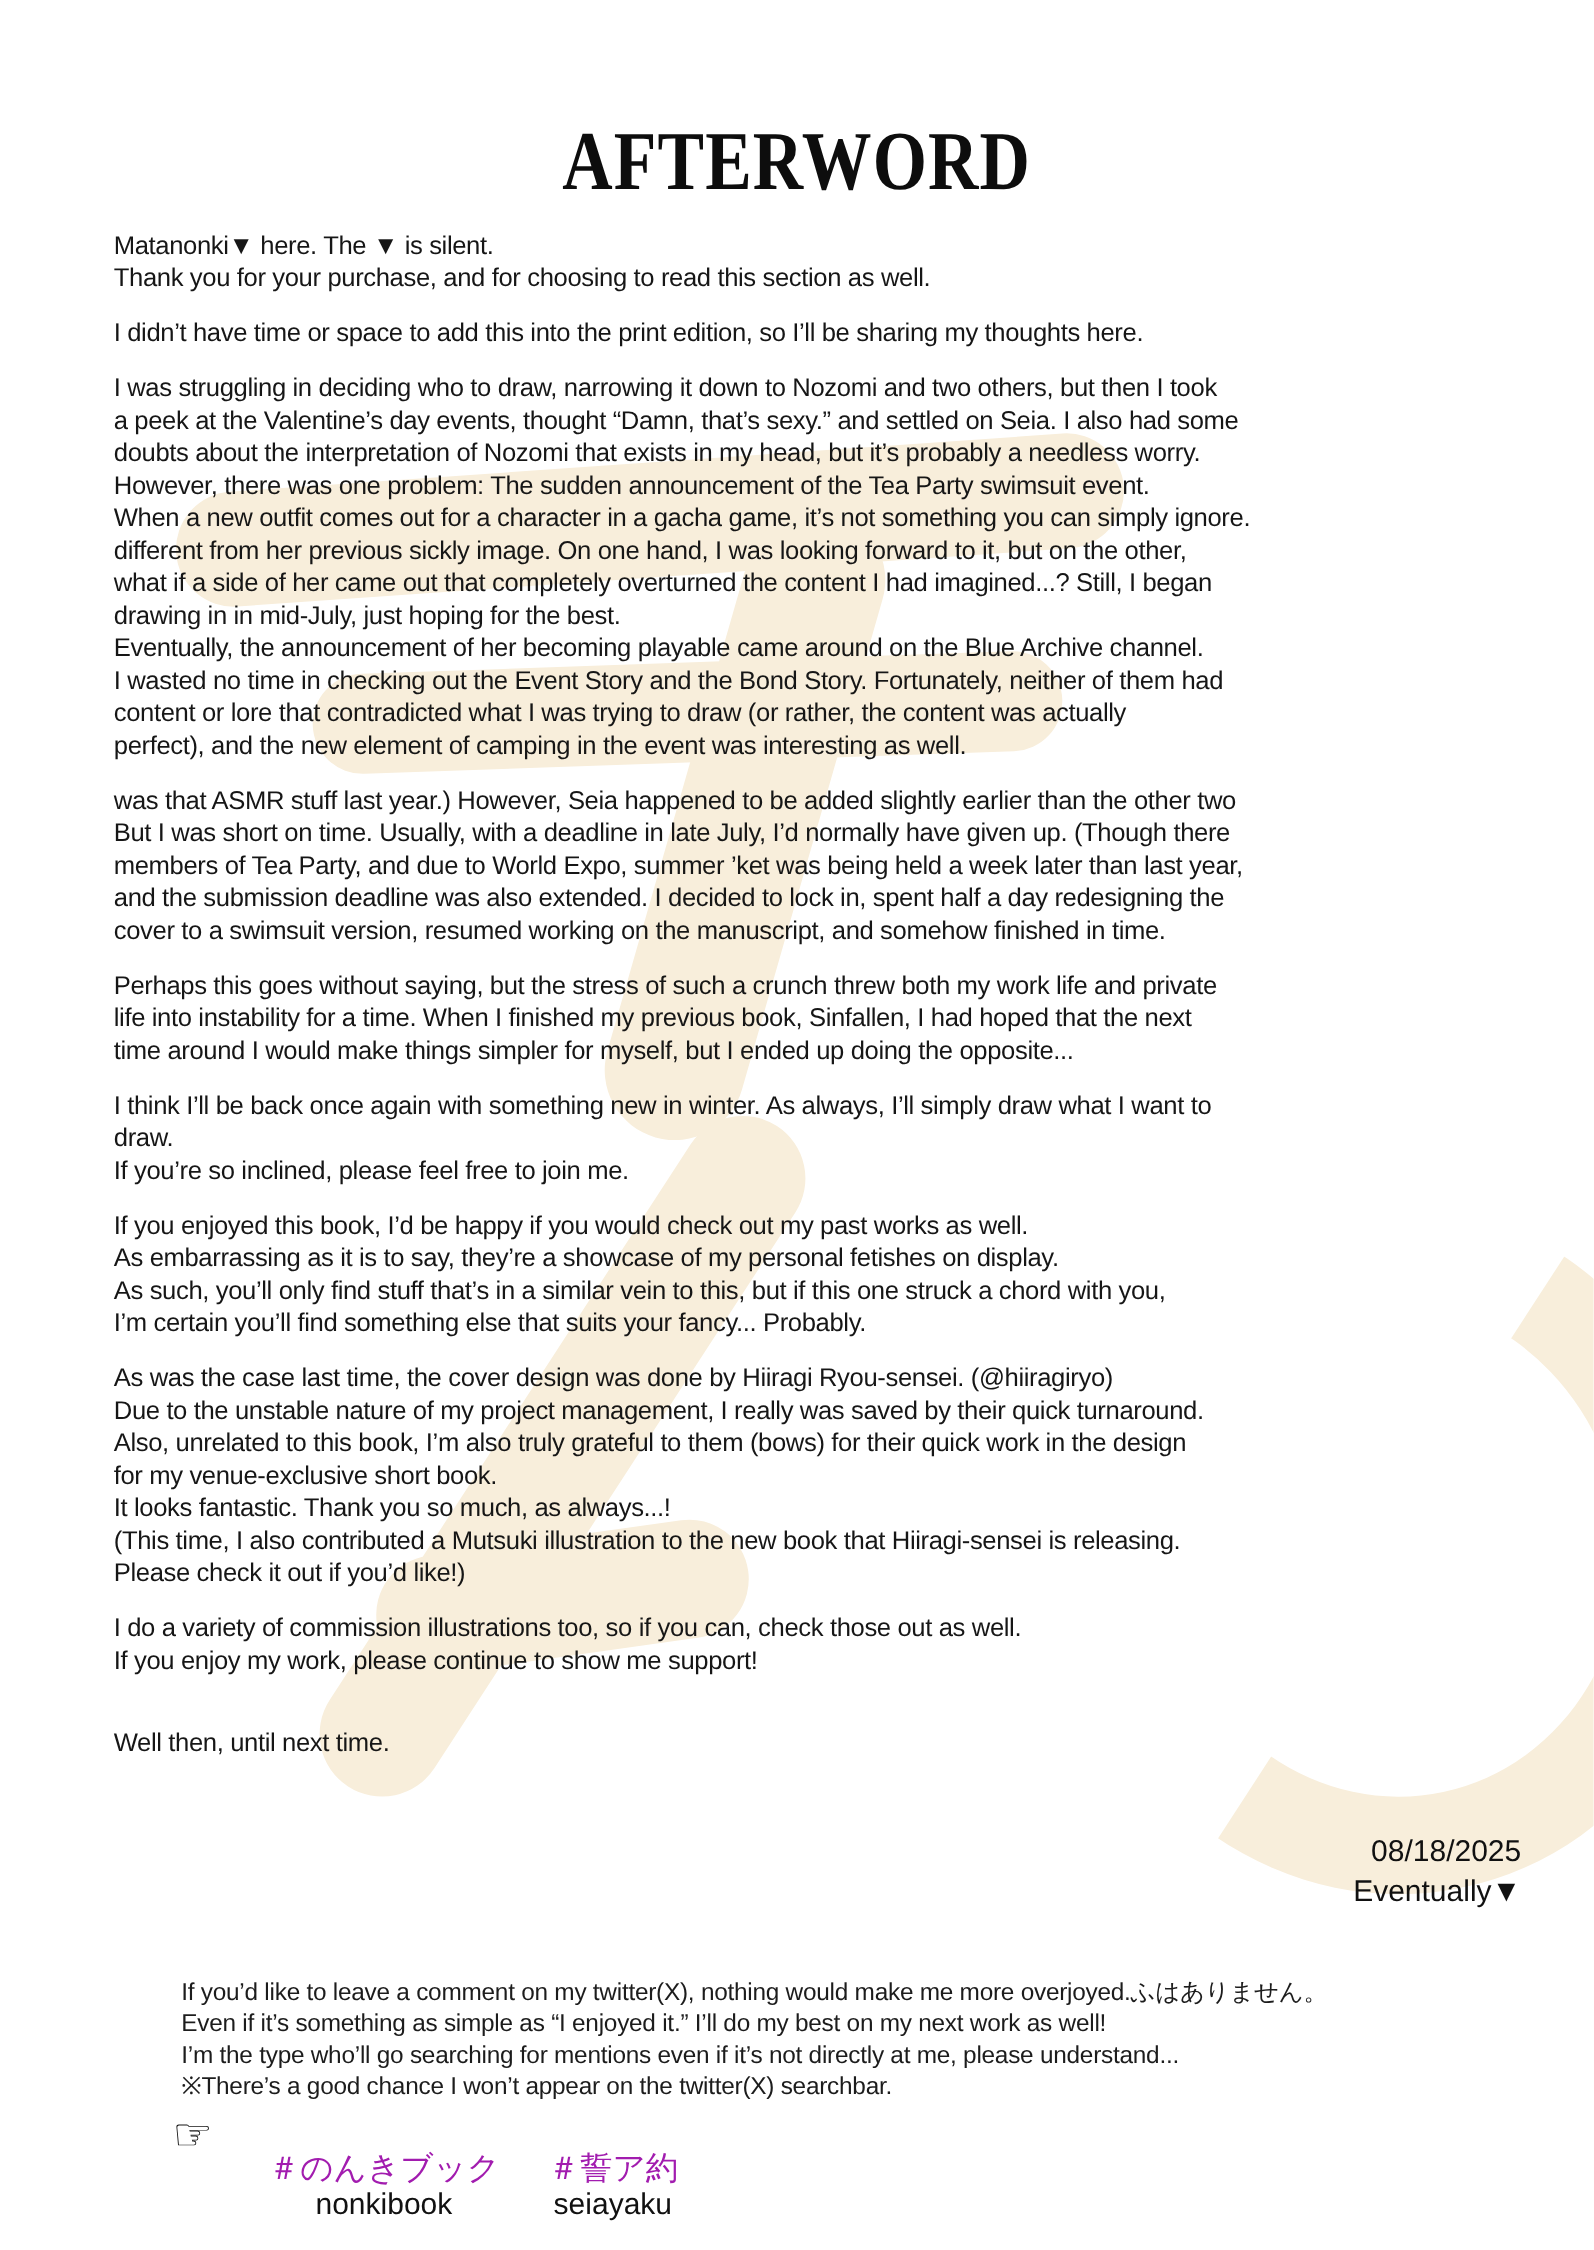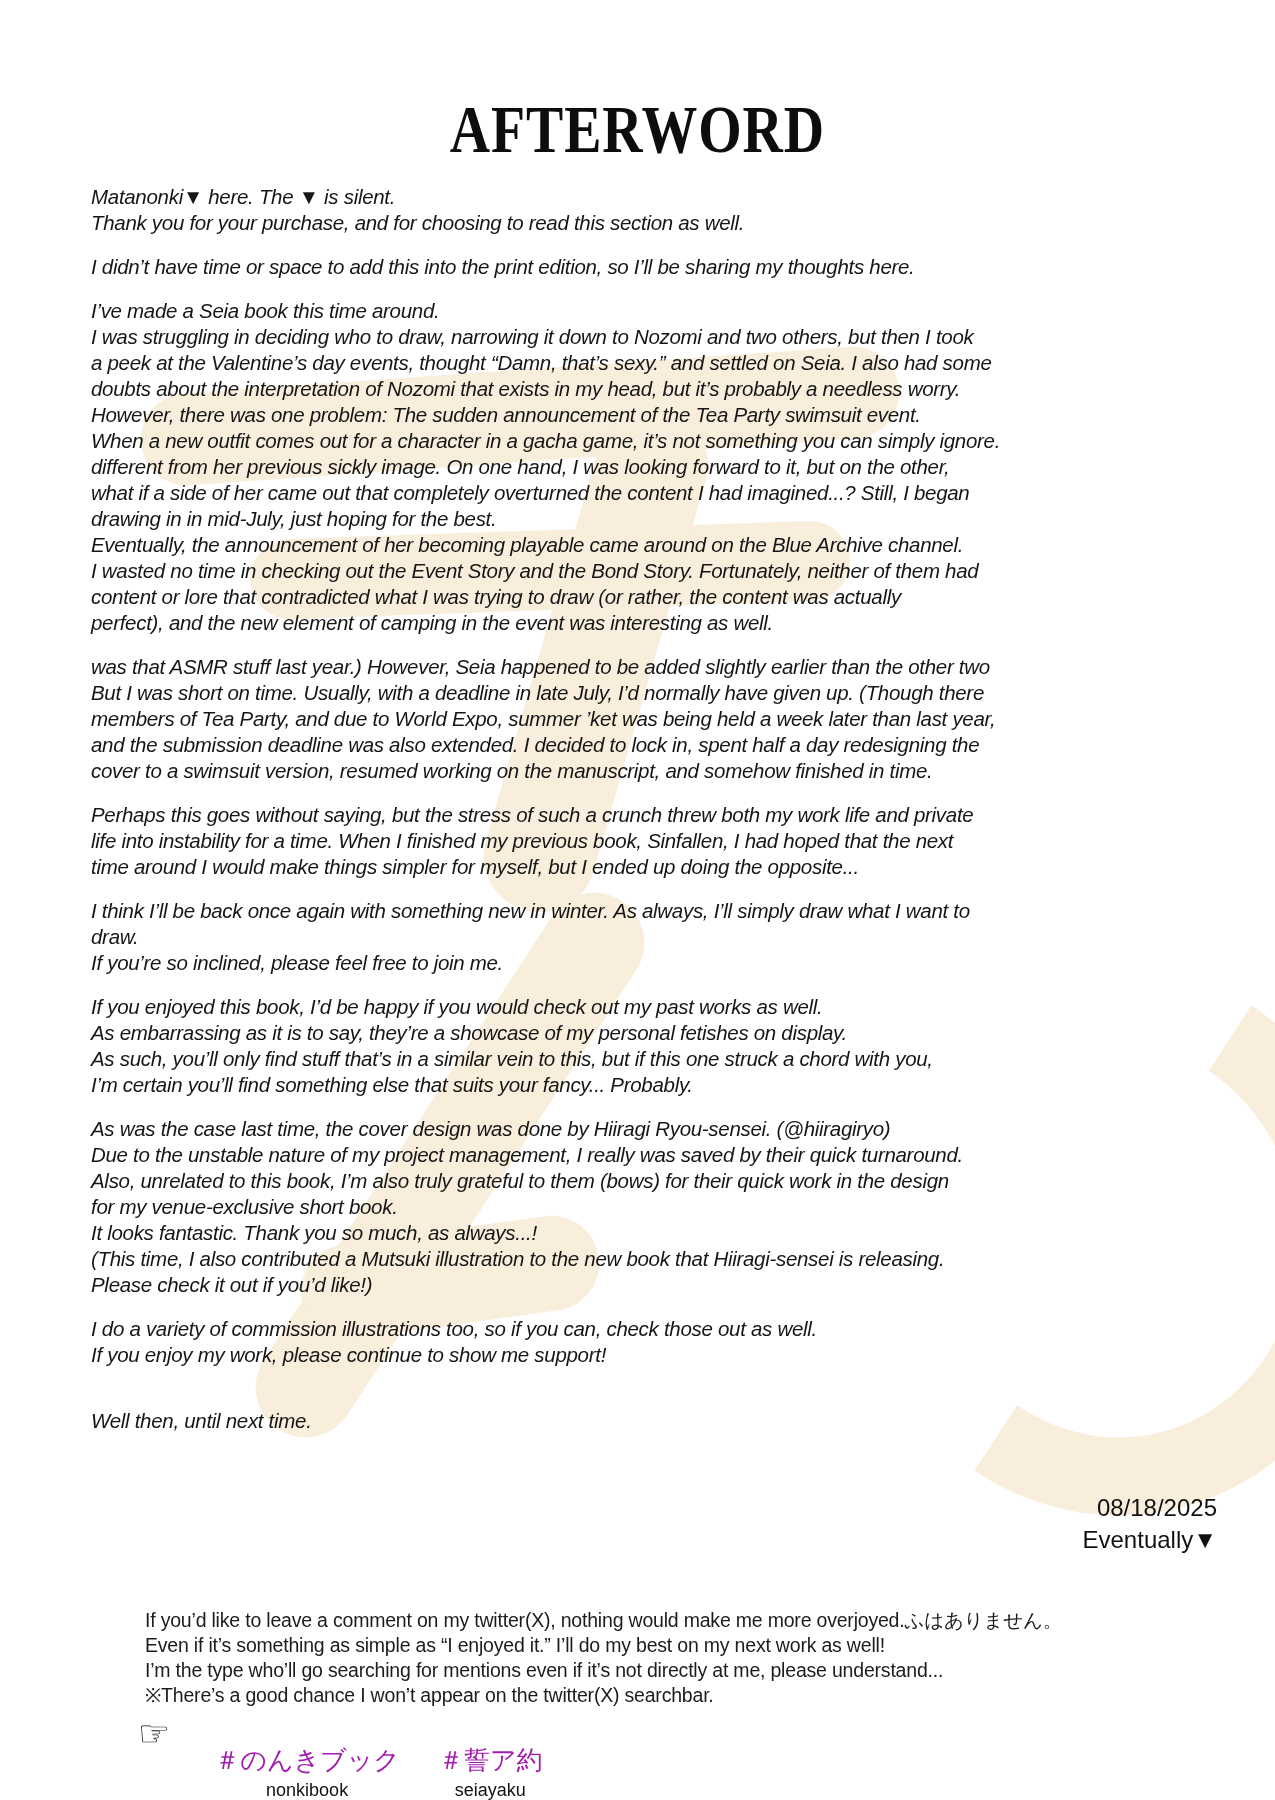--- a/index.html
+++ b/index.html
@@ -64,21 +64,21 @@
     color: #0d0d0d;
     transform: scale(0.9, 1.08);
     transform-origin: center top;
   }
   .body-text {
     margin: 32px 90px 0 91px;
     font-size: 20.5px;
     line-height: 26px;
     letter-spacing: -0.3px;
   }
-  .para { margin: 0 0 18px 0; font-style: italic; }
+  .para { margin: 0 0 18px 0; }
   .para.gap-large { margin-top: 40px; }
   .line { white-space: nowrap; }
   .signoff {
     margin: 58px 58px 0 0;
     text-align: right;
     font-size: 24px;
     line-height: 32px;
     color: #111111;
   }
   .footer-note {
@@ -105,21 +105,21 @@
     margin-right: 38px;
   }
   .tag-jp {
     font-size: 26px;
     line-height: 30px;
     color: #a21caf;
     white-space: nowrap;
     margin-top: 31px;
   }
   .tag-romaji {
-    font-size: 18px;
+    font-size: 24px;
     line-height: 26px;
     margin-top: 2px;
     color: #111111;
   }
 </style>
 </head>
 <body>
 
 <div class="page">
 
@@ -140,21 +140,20 @@
 
     <div class="body-text">
         <div class="para">
           <div class="line">Matanonki▼ here. The ▼ is silent.</div>
           <div class="line">Thank you for your purchase, and for choosing to read this section as well.</div>
         </div>
         <div class="para">
           <div class="line">I didn’t have time or space to add this into the print edition, so I’ll be sharing my thoughts here.</div>
         </div>
         <div class="para">
-          <div class="line">I’ve made a Seia book this time around.</div>
           <div class="line">I was struggling in deciding who to draw, narrowing it down to Nozomi and two others, but then I took</div>
           <div class="line">a peek at the Valentine’s day events, thought “Damn, that’s sexy.” and settled on Seia. I also had some</div>
           <div class="line">doubts about the interpretation of Nozomi that exists in my head, but it’s probably a needless worry.</div>
           <div class="line">However, there was one problem: The sudden announcement of the Tea Party swimsuit event.</div>
           <div class="line">When a new outfit comes out for a character in a gacha game, it’s not something you can simply ignore.</div>
           <div class="line">different from her previous sickly image. On one hand, I was looking forward to it, but on the other,</div>
           <div class="line">what if a side of her came out that completely overturned the content I had imagined...? Still, I began</div>
           <div class="line">drawing in in mid-July, just hoping for the best.</div>
           <div class="line">Eventually, the announcement of her becoming playable came around on the Blue Archive channel.</div>
           <div class="line">I wasted no time in checking out the Event Story and the Bond Story. Fortunately, neither of them had</div>

